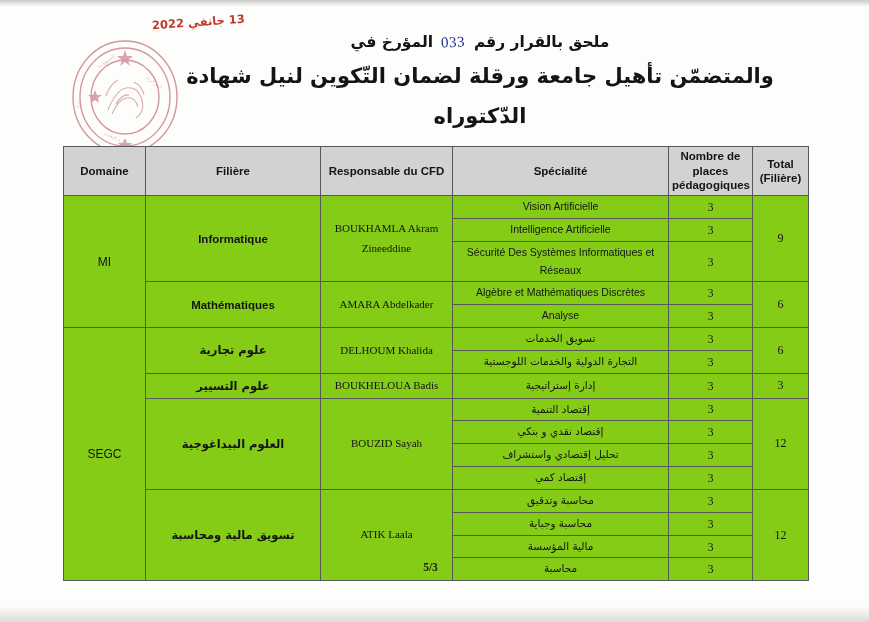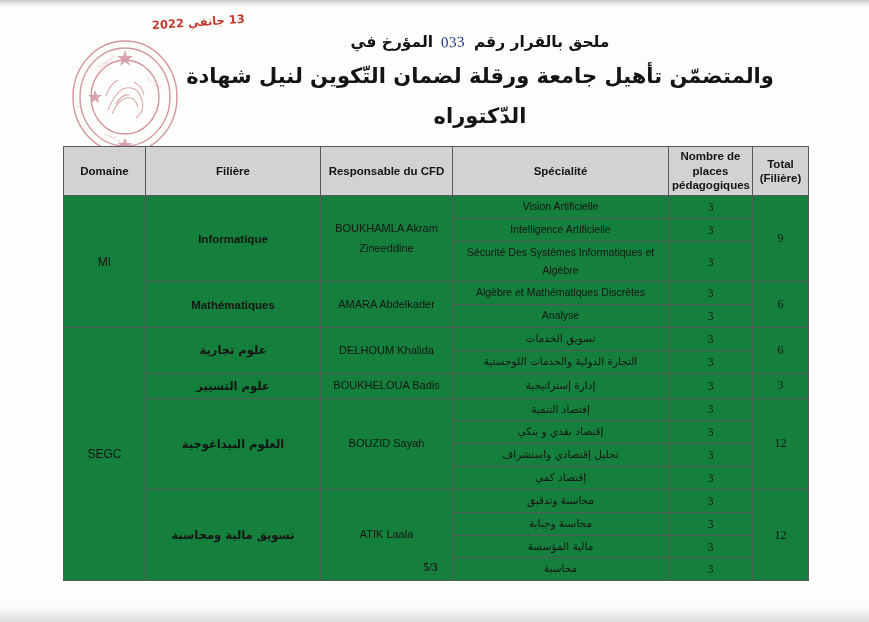--- a/index.html
+++ b/index.html
@@ -96,21 +96,21 @@
     border-collapse: collapse;
     table-layout: fixed;
     font-size: 11px;
   }
   table.grid th, table.grid td {
     border: 1px solid #57585a;
     padding: 2px 3px;
     text-align: center;
     vertical-align: middle;
     color: #141414;
-    background: #15803d;
+    background: #84cc16;
   }
   table.grid thead th {
     background: #d2d2d2;
     font-weight: bold;
     font-size: 11.5px;
     height: 44px;
     line-height: 1.25;
   }
   .col-domaine   { width: 82px; }
   .col-filiere   { width: 175px; }
@@ -120,21 +120,21 @@
   .col-total     { width: 56px; }
 
   td.domaine {
     font-size: 12px;
   }
   td.filiere {
     font-weight: bold;
     font-size: 11.5px;
   }
   td.resp {
-    font-family: Liberation Sans, sans-serif;
+    font-family: Liberation Serif, serif;
     font-size: 11px;
     line-height: 1.8;
   }
   td.spec {
     font-size: 10.5px;
     line-height: 1.7;
   }
   td.places, td.total {
     font-family: "Liberation Serif", serif;
     font-size: 11.5px;
@@ -242,21 +242,21 @@
           </td>
           <td class="spec">Vision Artificielle</td>
           <td class="places">3</td>
           <td class="total" rowspan="3">9</td>
         </tr>
         <tr>
           <td class="spec">Intelligence Artificielle</td>
           <td class="places">3</td>
         </tr>
         <tr>
-          <td class="spec">Sécurité Des Systèmes Informatiques et Algèbre</td>
+          <td class="spec">Sécurité Des Systèmes Informatiques et Réseaux</td>
           <td class="places">3</td>
         </tr>
         <tr>
           <td class="filiere" rowspan="2">Mathématiques</td>
           <td class="resp" rowspan="2">
             <div>AMARA Abdelkader</div>
           </td>
           <td class="spec">Algèbre et Mathématiques Discrètes</td>
           <td class="places">3</td>
           <td class="total" rowspan="2">6</td>

